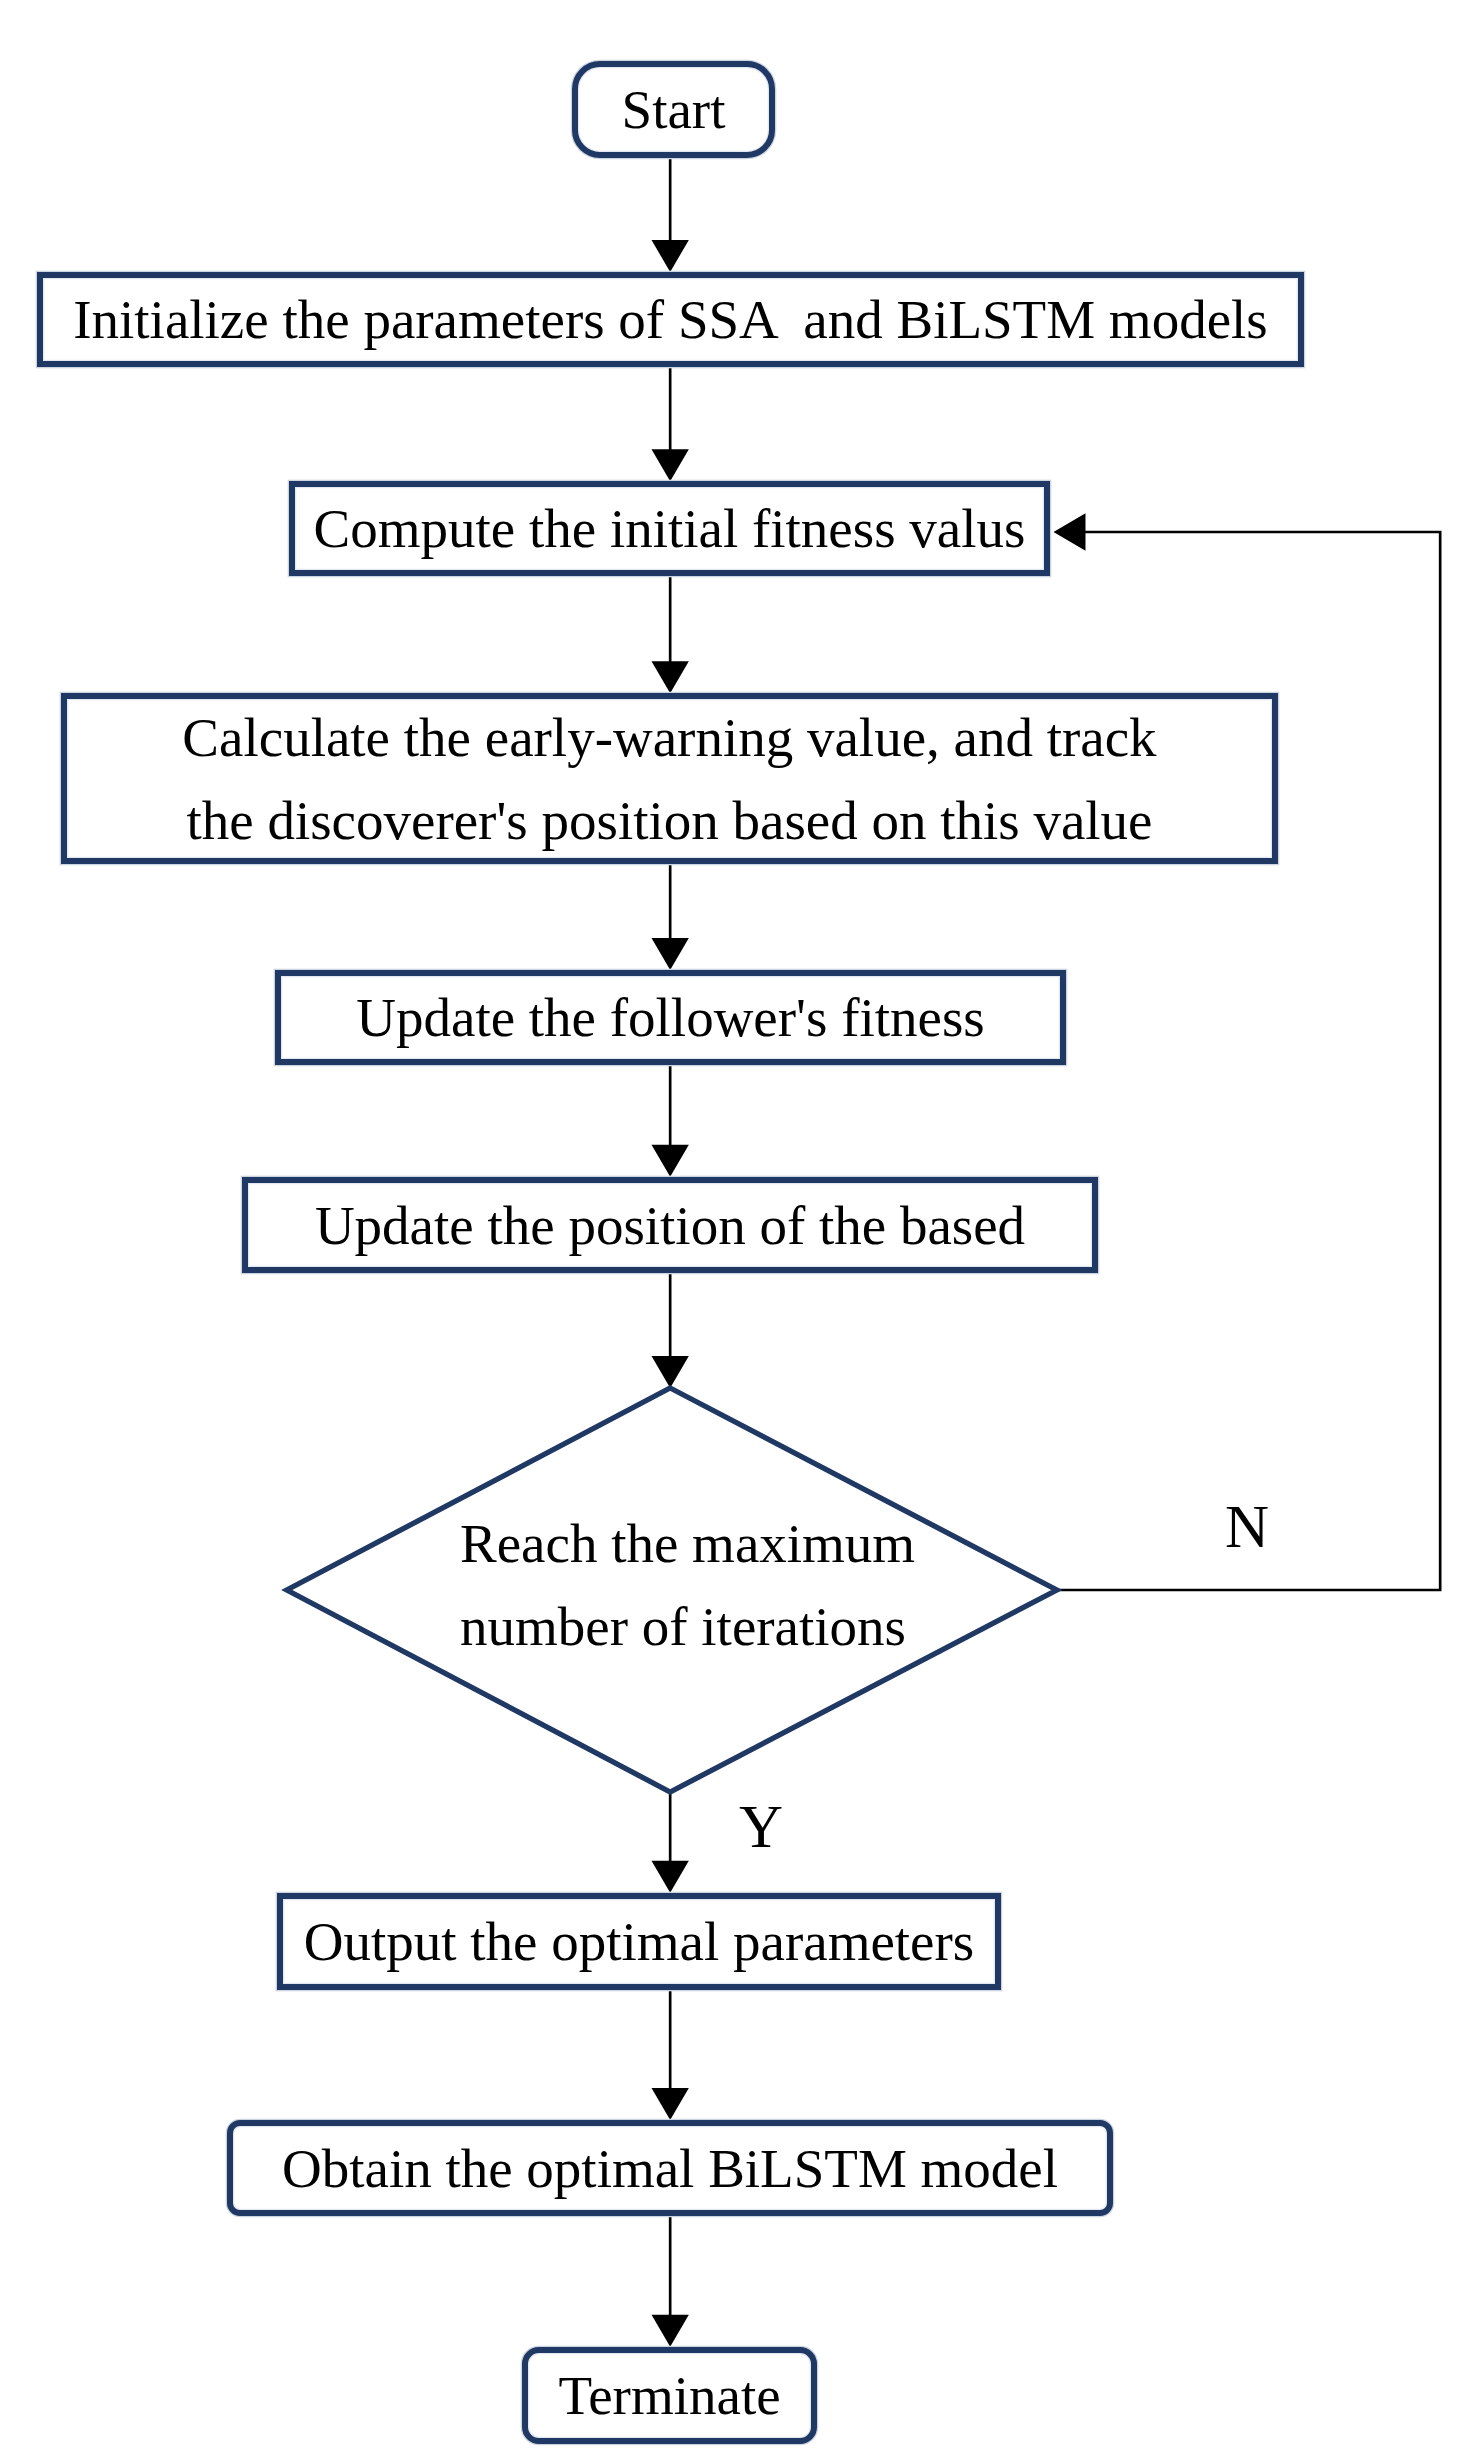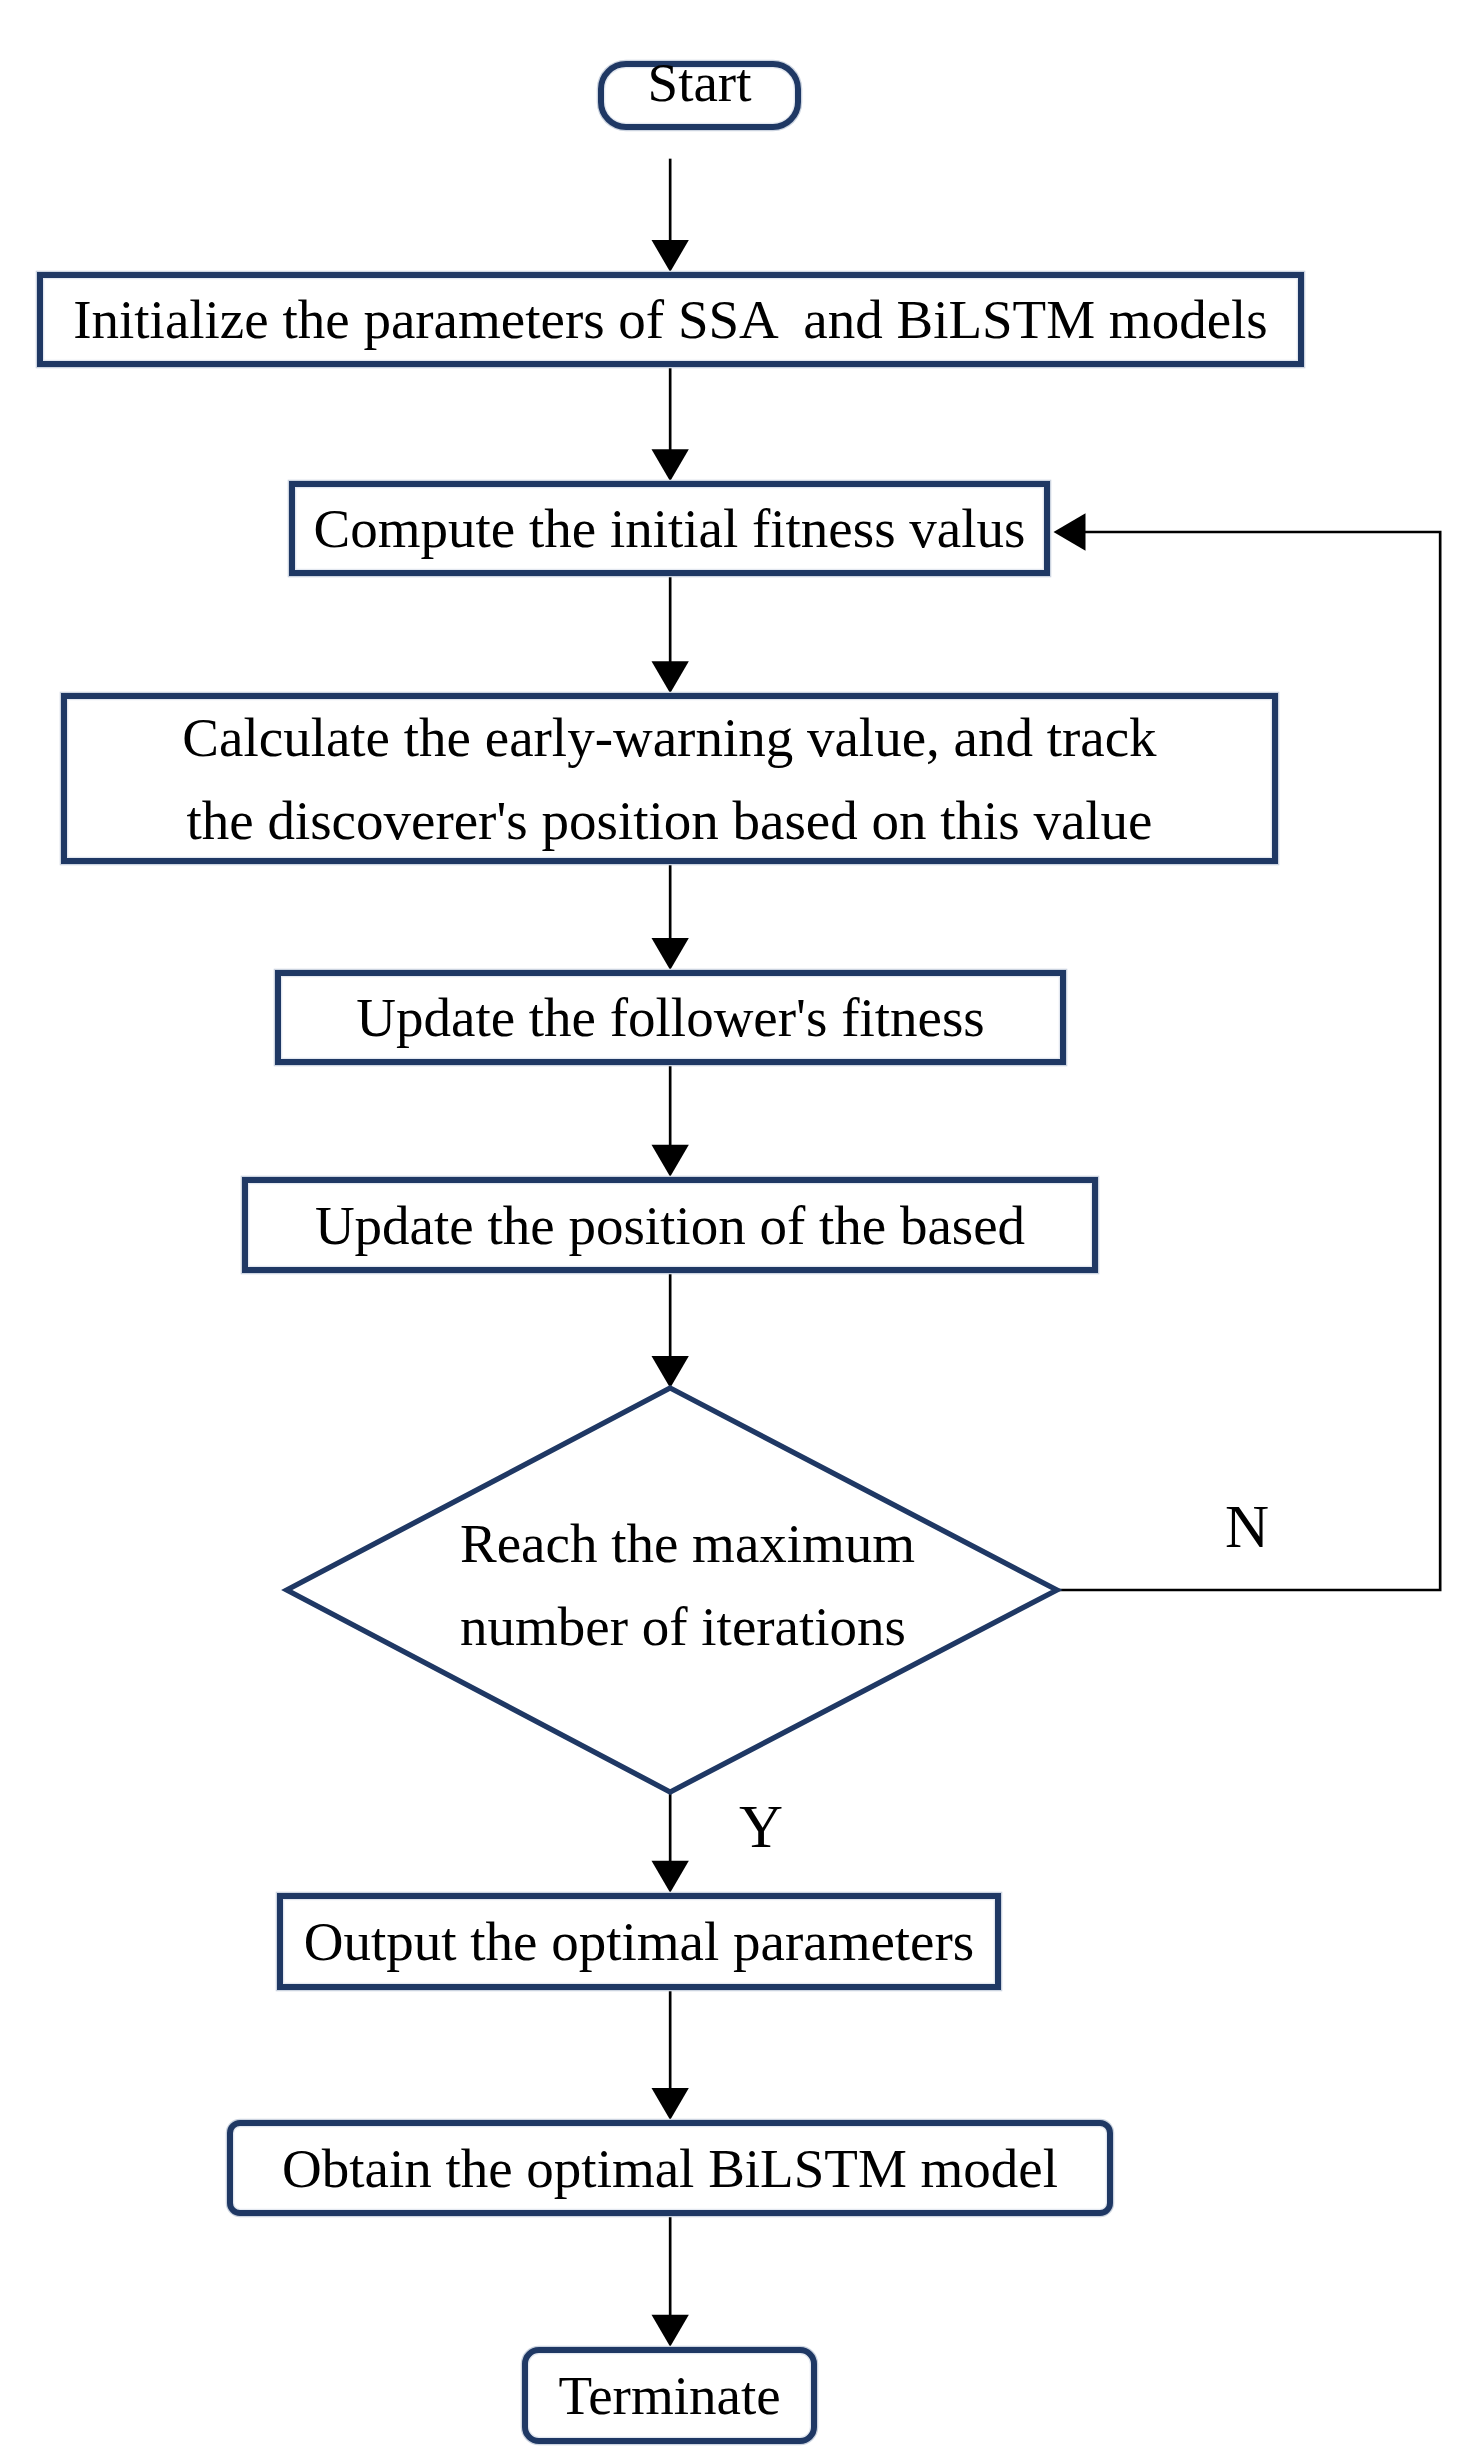--- a/index.html
+++ b/index.html
@@ -123,21 +123,21 @@
     </g>
 
     <g>
       <polyline class="edge-line" points="1585,2385 2160,2385 2160,798 1626,798"></polyline>
       <polygon class="edge-head" points="1580,798 1628,770 1628,826"></polygon>
     </g>
 
     <polygon class="diamond-shape" points="1005,2082 1585,2385 1005,2688 430,2385"></polygon>
   </svg>
 
-  <div class="node terminator" style="left:598px; top:61px; width:203px; height:69px;justify-content:flex-end;">
+  <div class="node terminator" style="left:572px; top:61px; width:203px; height:97px;">
     <span class="label">Start</span>
   </div>
 
   <div class="node" style="left:37px; top:272px; width:1267px; height:95px;">
     <span class="label keep-spaces">Initialize the parameters of SSA  and BiLSTM models</span>
   </div>
 
   <div class="node" style="left:61px; top:693px; width:1217px; height:171px;">
     <span class="label">Calculate the early-warning value, and track</span>
     <span class="label">the discoverer's position based on this value</span>

